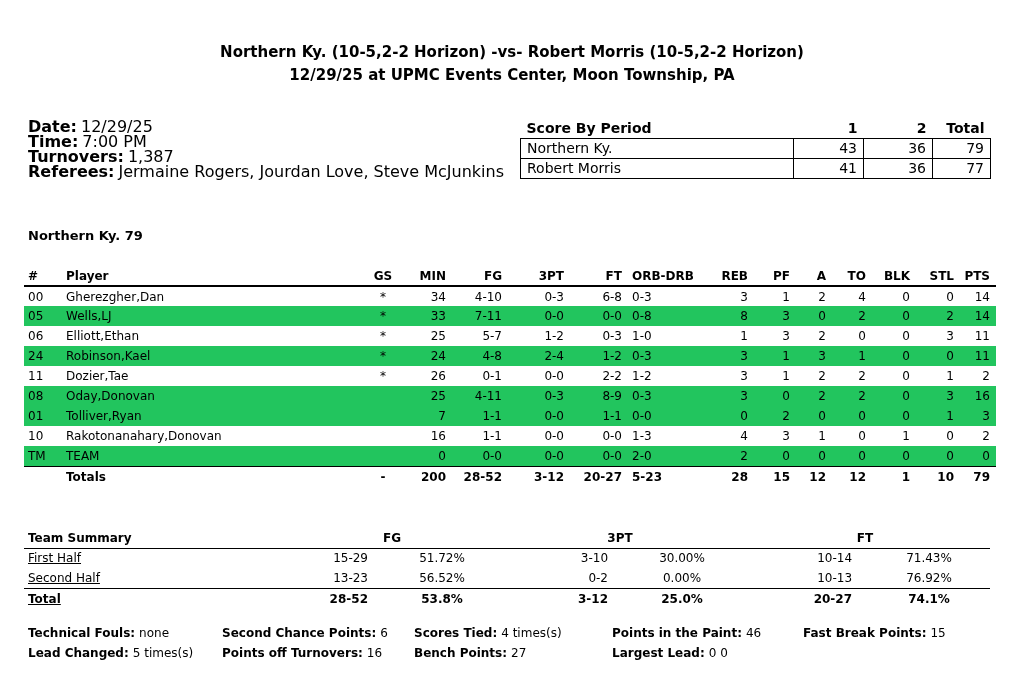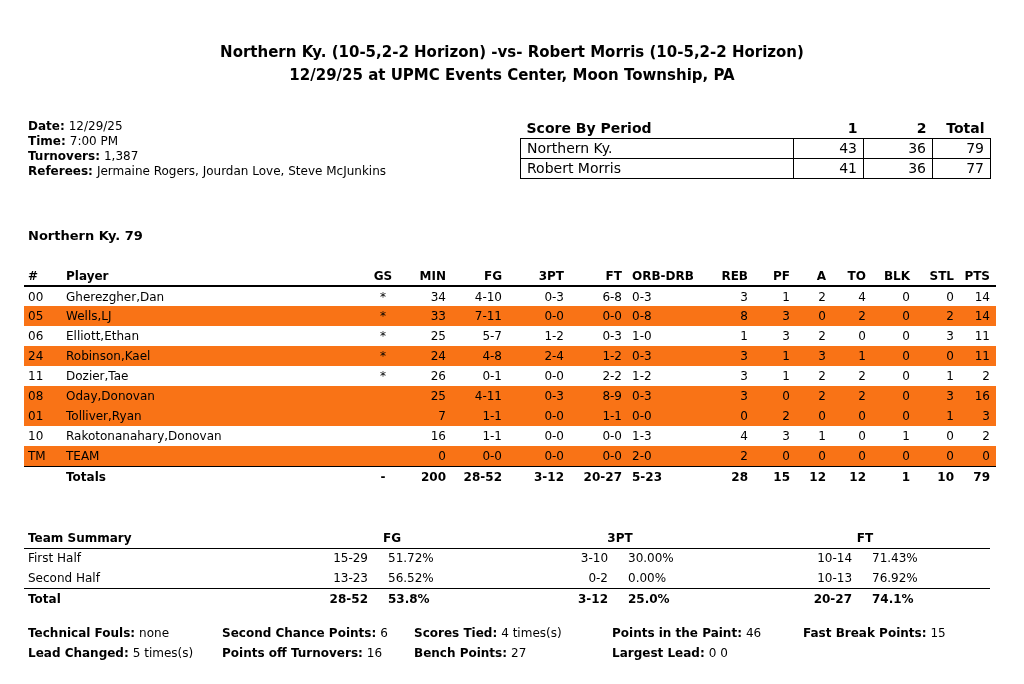--- a/index.html
+++ b/index.html
@@ -5,55 +5,55 @@
   * { margin:0; padding:0; box-sizing:border-box; }
   html,body { width:1024px; height:684px; background:#ffffff; color:#000;
     font-family:"DejaVu Sans","Liberation Sans",sans-serif; }
   .page { position:relative; width:1024px; height:684px; overflow:hidden; }
 
   
   .title-block { position:absolute; top:41px; left:0; width:1024px;
     text-align:center; font-weight:bold; font-size:15px; line-height:23px; }
 
   
-  .game-info { position:absolute; left:28px; top:119px; font-size:12px; line-height:15px; }
+  .game-info { position:absolute; left:28px; top:119px; font-size:16px; line-height:15px; }
   .game-info .lbl { font-weight:bold; margin-right:4px; }
 
   
   table { border-collapse:collapse; table-layout:fixed; }
   .score-table { position:absolute; left:520px; top:119px; width:470px; font-size:14px; }
   .score-table th { font-weight:bold; border-bottom:1px solid #000; height:19px; padding:1px 6px; }
   .score-table td { border:1px solid #000; height:20px; padding:1px 6px; }
   .score-table th:first-child, .score-table td:first-child { text-align:left; }
   .score-table th, .score-table td { text-align:right; }
 
   
   .team-heading { position:absolute; left:28px; top:228px; font-size:13px; font-weight:bold; }
 
   
   .box { position:absolute; left:24px; top:266px; width:972px; font-size:12px; }
   .box th { font-weight:bold; border-bottom:2px solid #000; height:20px; padding:2px 4px; white-space:nowrap; }
   .box td { height:20px; padding:2px 4px; white-space:nowrap; overflow:hidden; }
-  .box tr.shaded { background:#f97316; }
+  .box tr.shaded { background:#22c55e; }
   .box tfoot td { border-top:1px solid #000; font-weight:bold; height:22px; }
   .box th:nth-child(1), .box td:nth-child(1) { text-align:left; }
   .box th:nth-child(2), .box td:nth-child(2) { text-align:left; }
   .box th:nth-child(3), .box td:nth-child(3) { text-align:center; }
   .box th:nth-child(8), .box td:nth-child(8) { text-align:left; }
   .box th:nth-child(n+4):not(:nth-child(8)), .box td:nth-child(n+4):not(:nth-child(8)) { text-align:right; padding-right:6px; }
 
   
   .summary { position:absolute; left:24px; top:528px; width:966px; font-size:12px; }
   .summary th { font-weight:bold; border-bottom:1px solid #000; height:20px; padding:2px 4px; }
   .summary th.grp { text-align:center; }
   .summary th.lblcol { text-align:left; }
   .summary td { height:20px; padding:2px 4px; }
-  .summary td.lbl { text-align:left; }
+  .summary td.lbl { text-align:left;text-decoration:underline; }
   .summary td.val { text-align:right; }
-  .summary td.pct { text-align:left; padding-left:16px; }
+  .summary td.pct { text-align:center; padding-left:16px; }
   .summary tr.total td { border-top:1px solid #000; font-weight:bold; height:22px; }
 
   
   .fstat { position:absolute; font-size:12px; white-space:nowrap; }
   .fstat .lbl { font-weight:bold; margin-right:4px; }
 </style>
 </head>
 <body>
 
 <div class="page">

